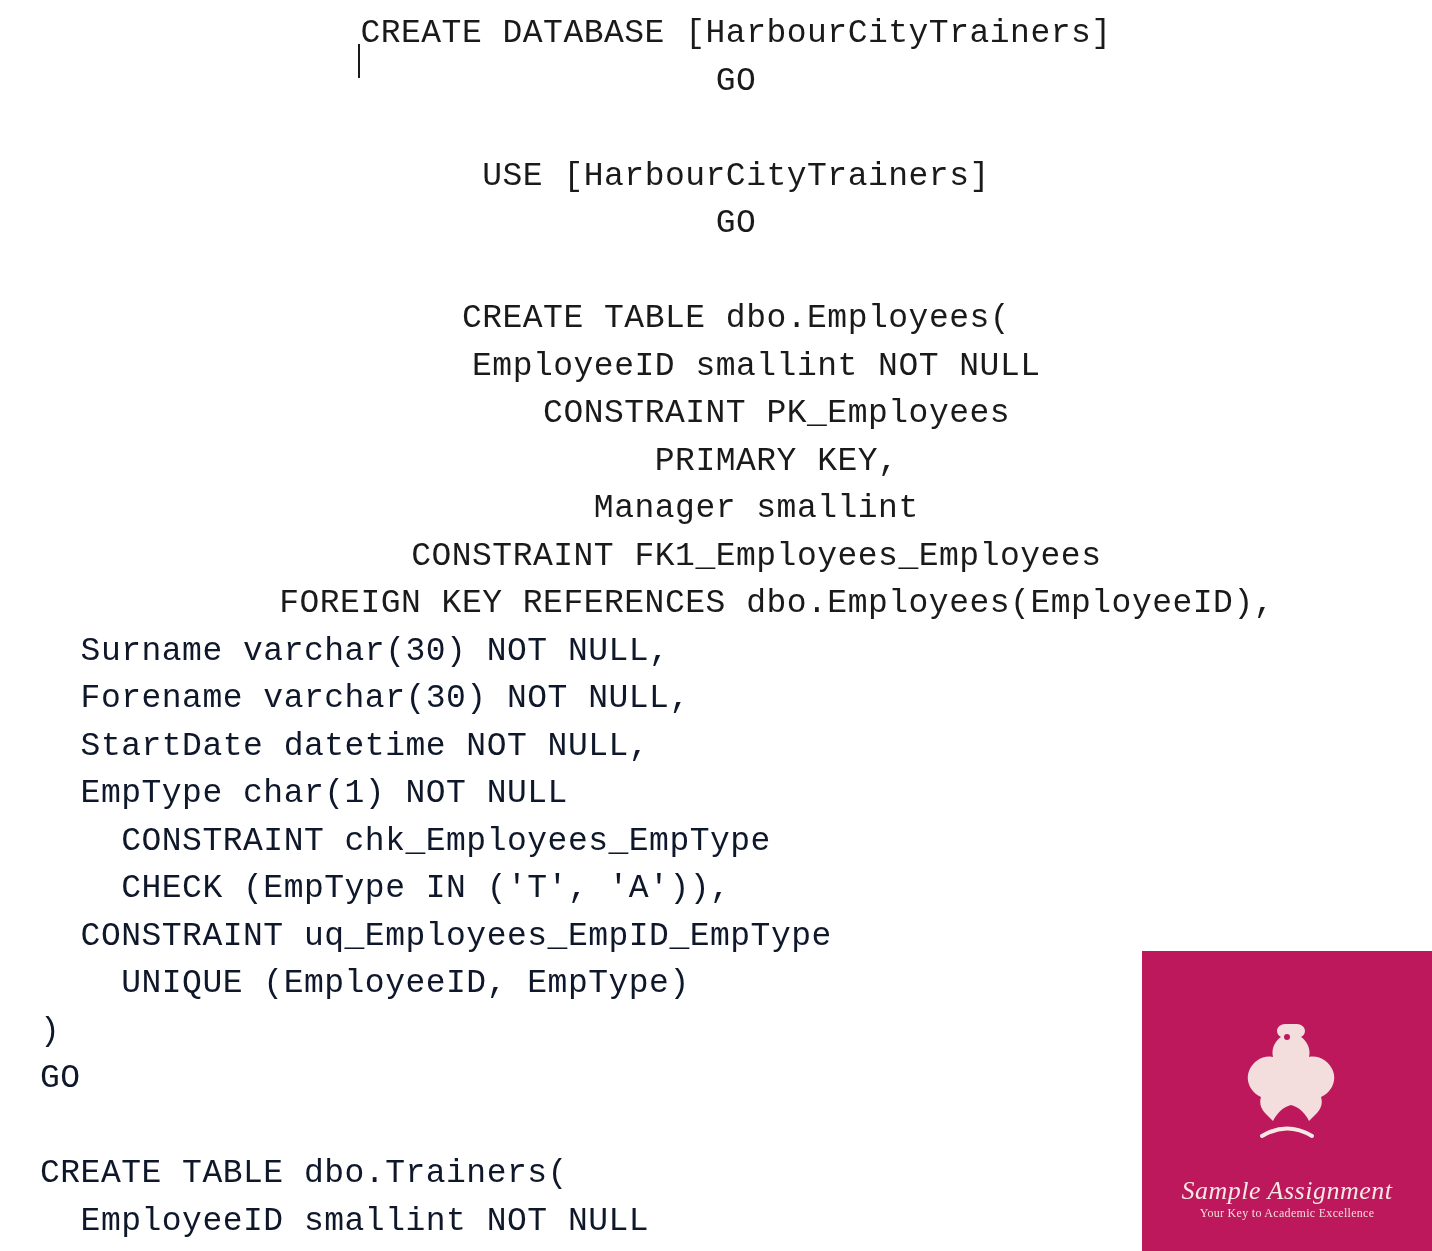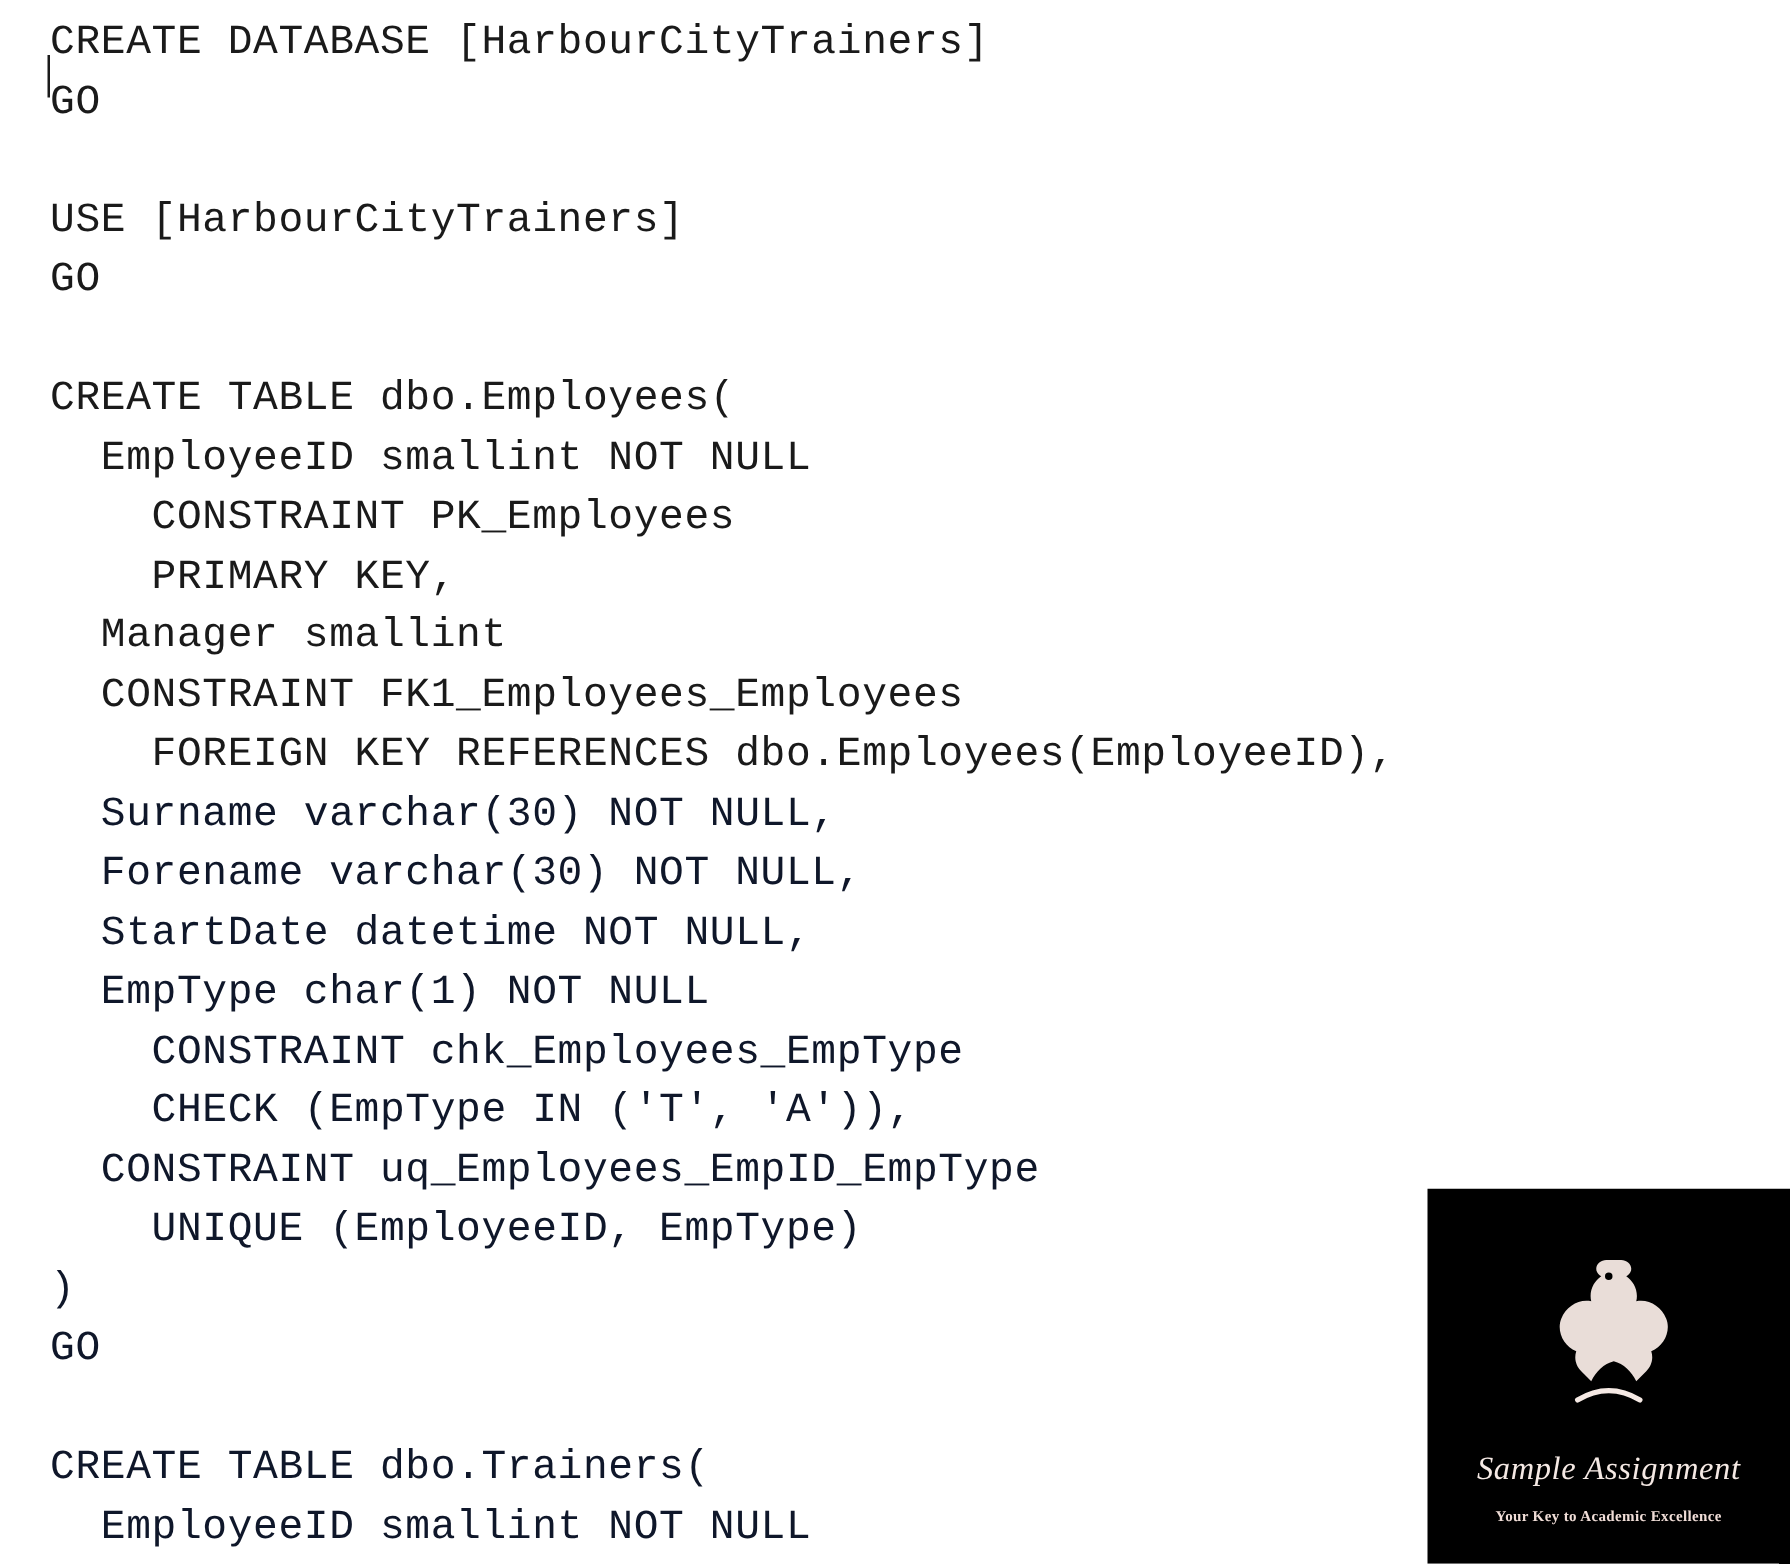--- a/index.html
+++ b/index.html
@@ -11,42 +11,42 @@
       height: 1251px;
       position: relative;
       overflow: hidden;
     }
     .code {
       font-size: 33px;
       line-height: 1.44;
       white-space: pre;
       letter-spacing: 0.5px;
     }
-    .dark { color: #1a1a1a; }
+    .dark { color: #1a1a1a; text-align: center; }
     .faded { color: #0f172a; }
     .cursor {
       display: inline-block;
       position: relative;
     }
     .cursor::before {
       content: "";
       position: absolute;
       left: -2px;
       top: 2px;
       width: 2px;
       height: 34px;
       background: #1a1a1a;
     }
     .watermark {
       position: absolute;
       right: 0;
       bottom: 0;
       width: 290px;
       height: 300px;
-      background: #000000;
+      background: #be185d;
       display: flex;
       flex-direction: column;
       align-items: center;
       justify-content: flex-end;
       padding-bottom: 30px;
     }
     .wm-logo {
       width: 120px;
       height: 140px;
       margin-bottom: 20px;
@@ -58,22 +58,21 @@
       font-style: italic;
       color: #f5e9e4;
       font-size: 26px;
       letter-spacing: 0.5px;
     }
     .wm-sub {
       font-family: Georgia, "Times New Roman", serif;
       color: #f0ddd7;
       font-size: 12px;
       letter-spacing: 0.3px;
-      margin-top: 16px;
-      font-weight: bold;
+      margin-top: 0;
     }
   </style>
 </head>
 <body>
 
 <div class="code" id="code-container"><div class="dark"><span class="cursor"></span><span>CREATE DATABASE [HarbourCityTrainers]</span></div><div class="dark"><span>GO</span></div><div class="dark"><span>&nbsp;</span></div><div class="dark"><span>USE [HarbourCityTrainers]</span></div><div class="dark"><span>GO</span></div><div class="dark"><span>&nbsp;</span></div><div class="dark"><span>CREATE TABLE dbo.Employees(</span></div><div class="dark"><span>  EmployeeID smallint NOT NULL</span></div><div class="dark"><span>    CONSTRAINT PK_Employees</span></div><div class="dark"><span>    PRIMARY KEY,</span></div><div class="dark"><span>  Manager smallint</span></div><div class="dark"><span>  CONSTRAINT FK1_Employees_Employees</span></div><div class="dark"><span>    FOREIGN KEY REFERENCES dbo.Employees(EmployeeID),</span></div><div class="faded"><span>  Surname varchar(30) NOT NULL,</span></div><div class="faded"><span>  Forename varchar(30) NOT NULL,</span></div><div class="faded"><span>  StartDate datetime NOT NULL,</span></div><div class="faded"><span>  EmpType char(1) NOT NULL</span></div><div class="faded"><span>    CONSTRAINT chk_Employees_EmpType</span></div><div class="faded"><span>    CHECK (EmpType IN ('T', 'A')),</span></div><div class="faded"><span>  CONSTRAINT uq_Employees_EmpID_EmpType</span></div><div class="faded"><span>    UNIQUE (EmployeeID, EmpType)</span></div><div class="faded"><span>)</span></div><div class="faded"><span>GO</span></div><div class="faded"><span>&nbsp;</span></div><div class="faded"><span>CREATE TABLE dbo.Trainers(</span></div><div class="faded"><span>  EmployeeID smallint NOT NULL</span></div><div class="faded"><span>    CONSTRAINT PK_Trainers</span></div></div>
 
 <div class="watermark">
   <div class="wm-logo">
     <svg viewBox="0 0 120 140">

